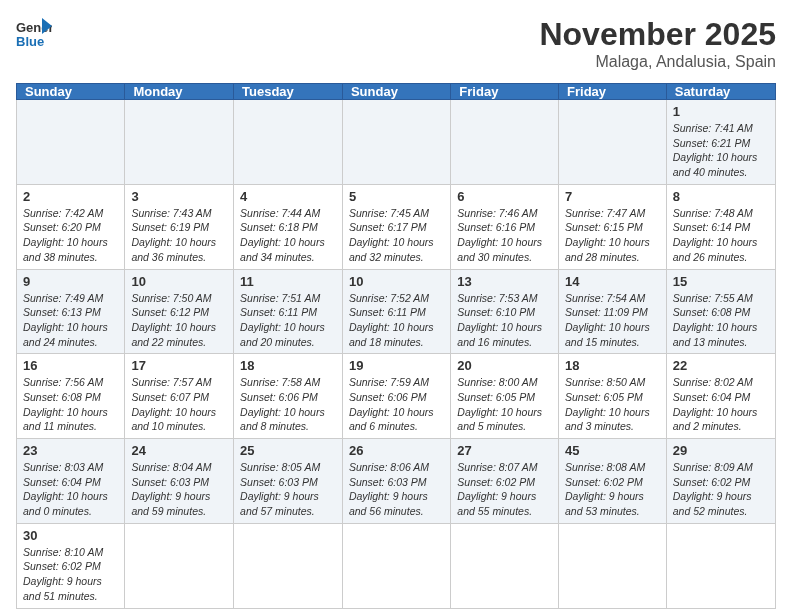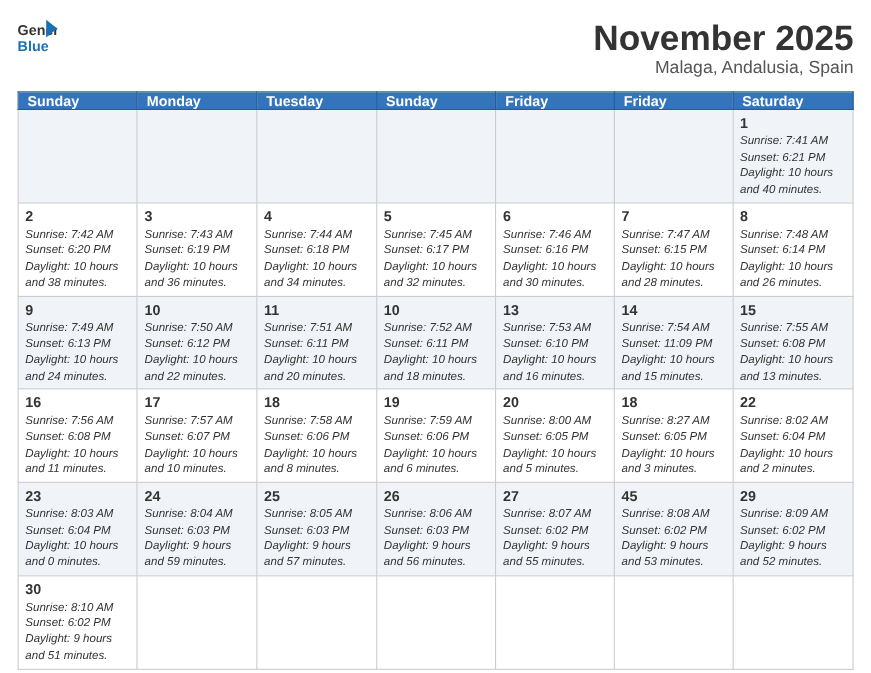--- a/index.html
+++ b/index.html
@@ -235,21 +235,21 @@
 Daylight: 10 hours and 6 minutes.</div>
         </td>
         <td>
           <span class="day-number">20</span>
           <div class="day-info">Sunrise: 8:00 AM
 Sunset: 6:05 PM
 Daylight: 10 hours and 5 minutes.</div>
         </td>
         <td>
           <span class="day-number">18</span>
-          <div class="day-info">Sunrise: 8:27 AM
+          <div class="day-info">Sunrise: 8:50 AM
 Sunset: 6:05 PM
 Daylight: 10 hours and 3 minutes.</div>
         </td>
         <td>
           <span class="day-number">22</span>
           <div class="day-info">Sunrise: 8:02 AM
 Sunset: 6:04 PM
 Daylight: 10 hours and 2 minutes.</div>
         </td>
       </tr>

